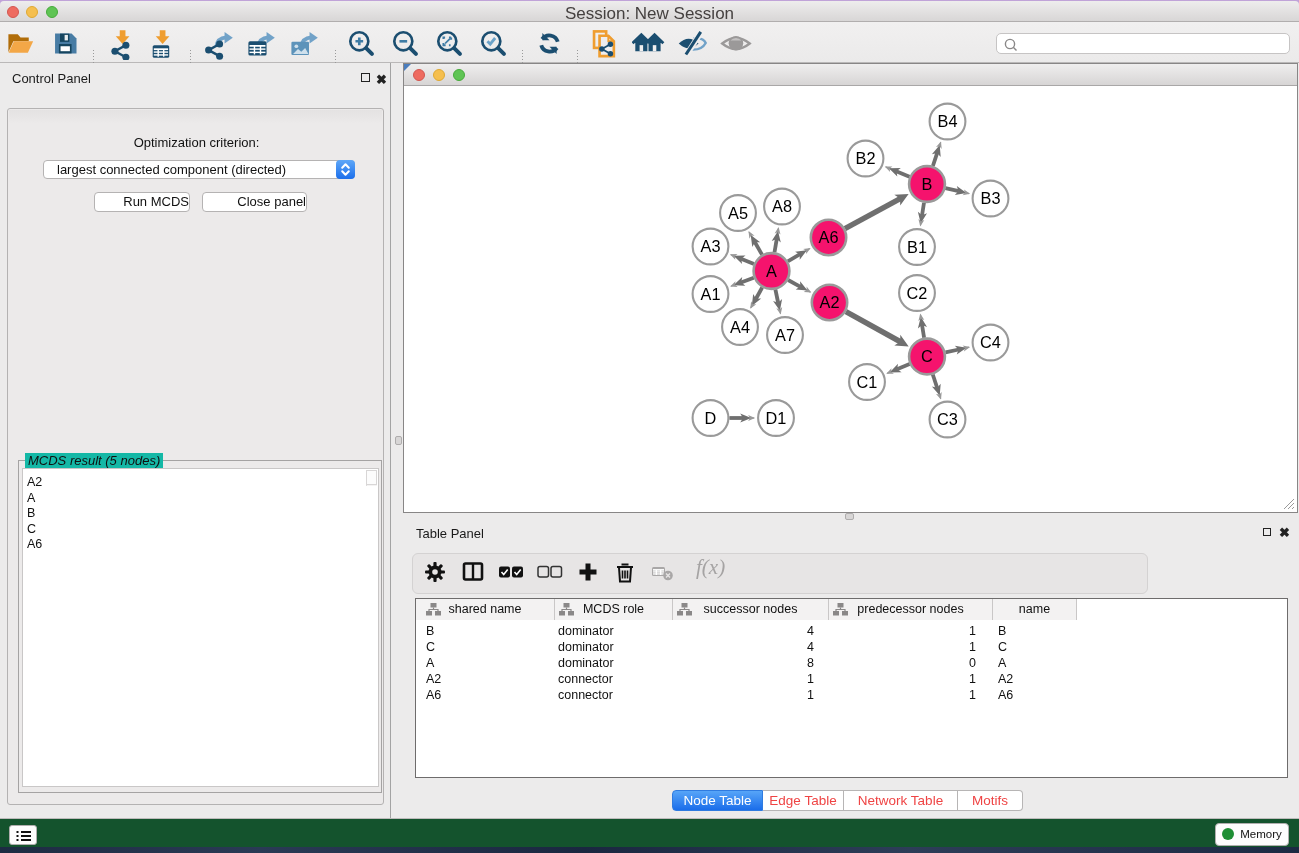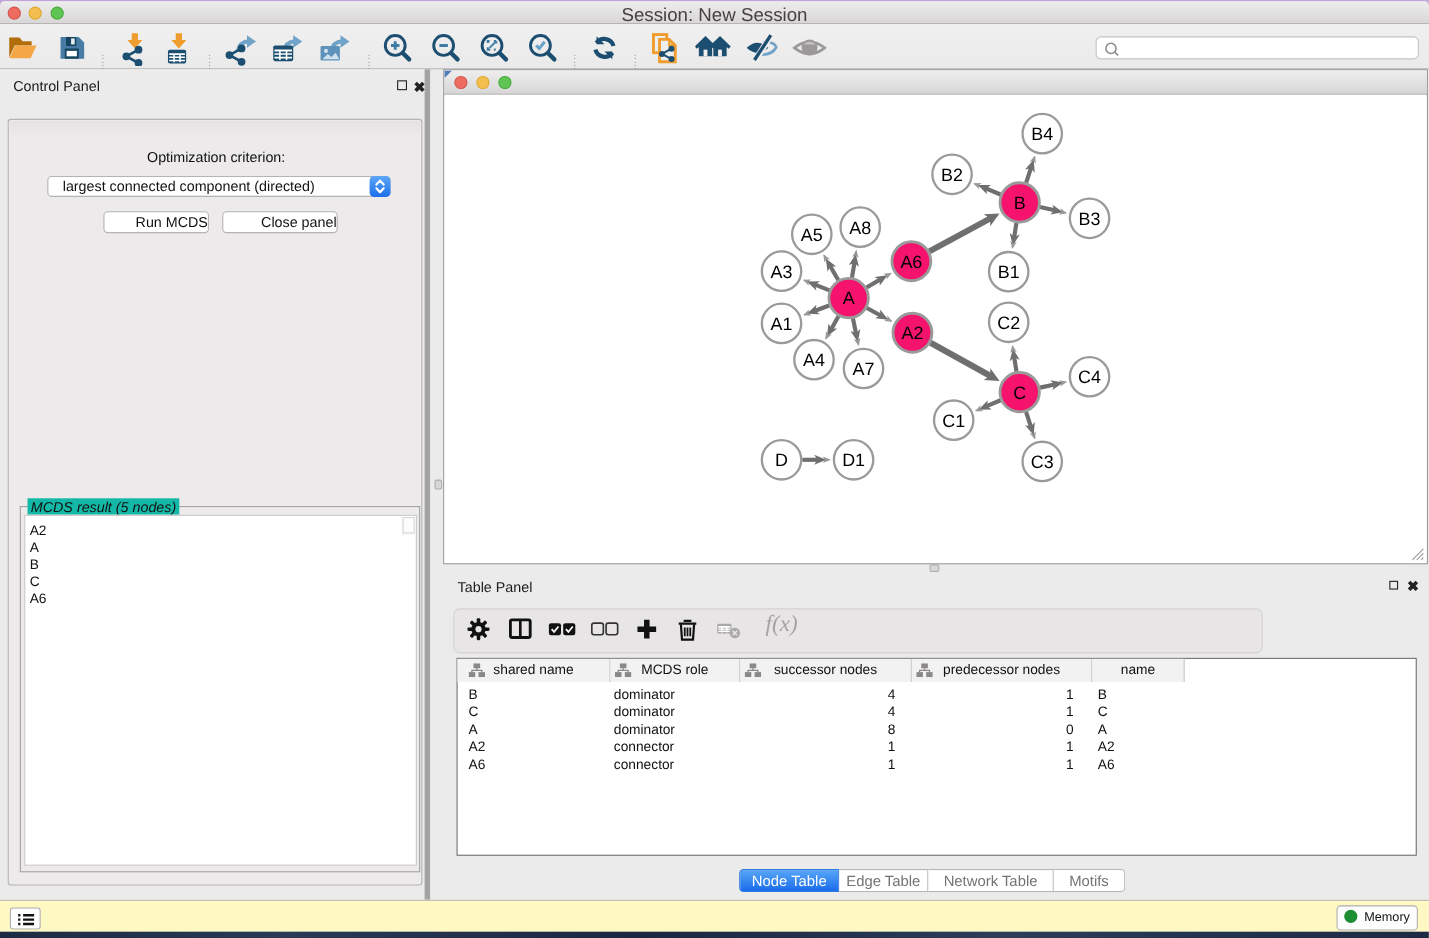--- a/index.html
+++ b/index.html
@@ -15,21 +15,21 @@
 .tl { width:12px; height:12px; border-radius:50%; top:5px; }
 #toolbar { left:0; top:22px; width:1299px; height:41px;
   background:linear-gradient(#f1f0f0,#ebeaea); border-bottom:1px solid #bab8b8; }
 .tsep { top:28px; width:1px; height:29px;
   background-image:repeating-linear-gradient(#999 0 1px, transparent 1px 3px); }
 #searchbox { left:996px; top:11px; width:294px; height:21px; background:#fff;
   border:1px solid #c6c4c4; border-radius:5px; }
 
 
 #cpanel { left:0; top:63px; width:391px; height:755px; background:#ecebeb;
-  border-right:5px solid #a3a3a3; }
+  border-right:1px solid #a3a3a3; }
 #cptitle { left:12px; top:8px; font-size:13px; color:#1a1a1a; }
 .winbtn { top:9px; font-size:12px; color:#222; }
 #tabs { left:78px; top:34px; height:20px; display:flex; font-size:14px; }
 .tab { background:#fff; border:1px solid #b7b5b5; border-left:none; color:#111;
   display:flex; align-items:center; justify-content:center; }
 .tab.first { border-left:1px solid #b7b5b5; border-radius:4px 0 0 4px; }
 .tab.sel { background:linear-gradient(#57a5f8,#1a6dea); border-color:#2f7be0;
   color:#fff; border-radius:0 4px 4px 0; }
 #tabpanel { left:7px; top:45px; width:377px; height:697px; border:1px solid #b4b2b2;
   border-radius:3px; background:#eceaea; }
@@ -61,28 +61,28 @@
 #tptitle { left:12px; top:6px; font-size:13px; color:#1a1a1a; }
 #ttoolbar { left:8px; top:33px; width:736px; height:41px; background:#e7e5e5;
   border:1px solid #d4d2d2; border-radius:6px; }
 #ttable { left:11px; top:78px; width:873px; height:180px; background:#fff;
   border:1px solid #6e6c6c; font-size:12.5px; }
 .hcell { top:0; height:21px; background:#f3f2f2; border-right:1px solid #c9c7c7;
   color:#111; text-align:center; line-height:21px; }
 .hrow { left:0; top:0; width:661px; height:21px; border-bottom:1px solid #c9c7c7; background:#f3f2f2; }
 .cell { height:16px; line-height:16px; color:#111; }
 #btabs { left:268px; top:270px; height:21px; display:flex; font-size:13.5px; }
-.btab { background:#fff; border:1px solid #b7b5b5; border-left:none; color:#737373;
+.btab { background:#fff; border:1px solid #b7b5b5; border-left:none; color:#ef4444;
   display:flex; align-items:center; justify-content:center; }
 .btab.sel { background:linear-gradient(#57a5f8,#1a6dea); border-color:#2f7be0; color:#fff;
   border-radius:4px 0 0 4px; border-left:1px solid #2f7be0; }
 .btab.last { border-radius:0 4px 4px 0; }
 
 
-#statusbar { left:0; top:818px; width:1299px; height:29px; background:#fef9c3;
+#statusbar { left:0; top:818px; width:1299px; height:29px; background:#14532d;
   border-top:1px solid #bdbbbb; }
 #listbtn { left:9px; top:6px; width:28px; height:20px; background:#fdfdfd;
   border:1px solid #b0aeae; border-radius:3px; }
 #membtn { left:1215px; top:4px; width:74px; height:23px; background:#fdfdfd;
   border:1px solid #b0aeae; border-radius:4px; font-size:11.5px; color:#111;
   line-height:21px; text-align:center; }
 #deskstrip { left:0; top:847px; width:1299px; height:6px;
   background:linear-gradient(90deg,#1d2b42,#2a3a55 20%,#1a2740 45%,#2d3d58 70%,#1c2a43 100%); }
 </style>
 </head>

